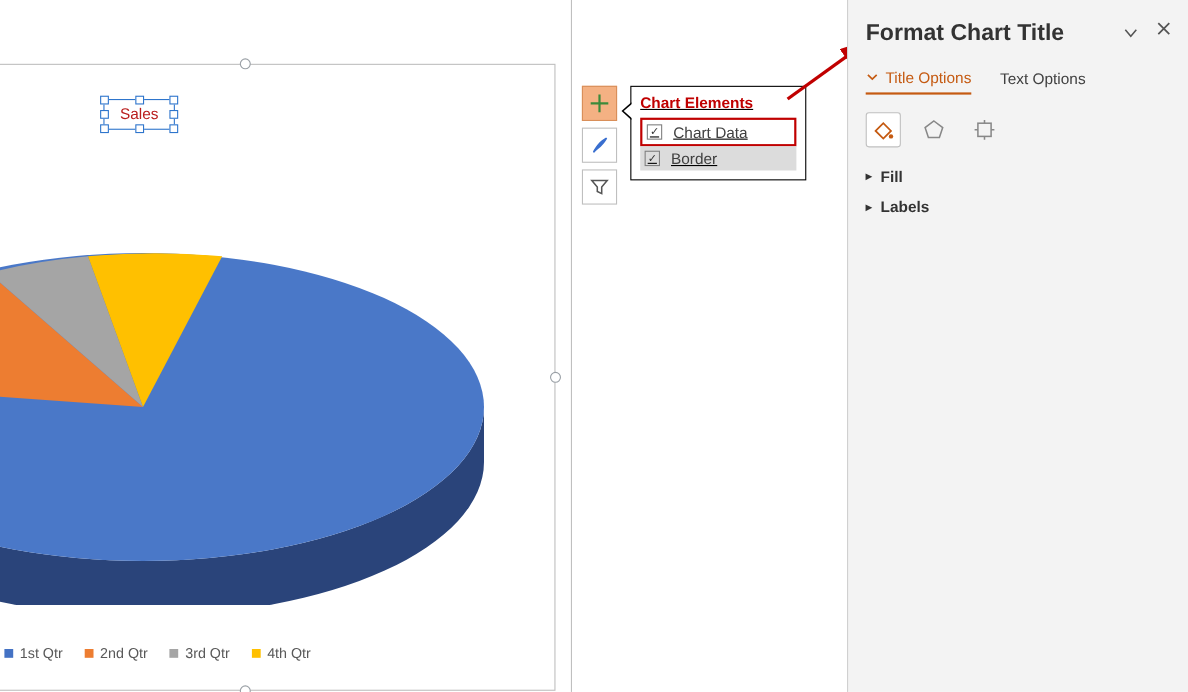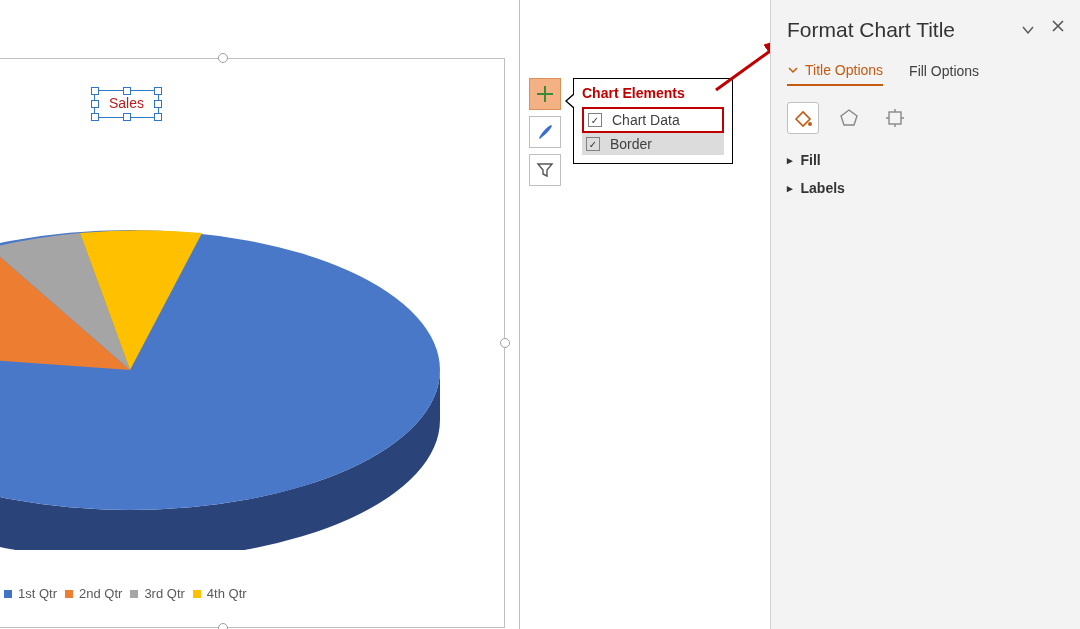--- a/index.html
+++ b/index.html
@@ -76,21 +76,21 @@
     top: 120px;
     left: -220px;
   }
 
   
   .legend {
     position: absolute;
     left: 4px;
     bottom: 28px;
     display: flex;
-    gap: 8px;
+    gap: 20px;
     font-size: 13px;
     color: #595959;
   }
   .legend-item { display: flex; align-items: center; gap: 6px; }
   .legend-sw {
     width: 8px; height: 8px;
   }
 
   
   .floaters {
@@ -118,20 +118,21 @@
   
   .callout {
     position: absolute;
     top: 78px;
     left: 573px;
     width: 160px;
     background: #fff;
     border: 1px solid #000;
     padding: 6px 8px 8px;
     font-size: 14px;
+    text-decoration: underline;
   }
   .callout-title {
     color: #c00000;
     font-weight: 600;
     margin-bottom: 6px;
   }
   .callout-row {
     display: flex;
     align-items: center;
     gap: 10px;
@@ -185,21 +186,21 @@
     color: #404040;
   }
   .pane-dropdown {
     position: absolute;
     top: 22px; right: 44px;
     cursor: pointer;
     color: #404040;
   }
   .pane-title {
     font-size: 21px;
-    font-weight: 400;
+    font-weight: 700;
     color: #333;
     margin-bottom: 20px;
   }
   .pane-tabs {
     display: flex;
     gap: 26px;
     font-size: 14px;
     color: #404040;
     margin-bottom: 4px;
   }
@@ -359,21 +360,21 @@
   <div class="pane-title">Format Chart Title</div>
 
   <div class="pane-tabs">
     <div class="pane-tab active">
       <svg width="12" height="12" viewBox="0 0 12 12">
         <path d="M2 4l4 4 4-4" fill="none" stroke="#c55a11" stroke-width="1.5"></path>
       </svg>
       <span>Title Options</span>
     </div>
     <div class="pane-tab">
-      <span>Fill Options</span>
+      <span>Text Options</span>
     </div>
   </div>
 
   <div class="cat-icons">
     <div class="cat-icon active" title="Fill &amp; Line">
       <svg width="22" height="22" viewBox="0 0 22 22">
         <path d="M4 12l7-7 7 7-7 7z" fill="none" stroke="#c55a11" stroke-width="1.6"></path>
         <circle cx="18" cy="17" r="2" fill="#c55a11"></circle>
       </svg>
     </div>

